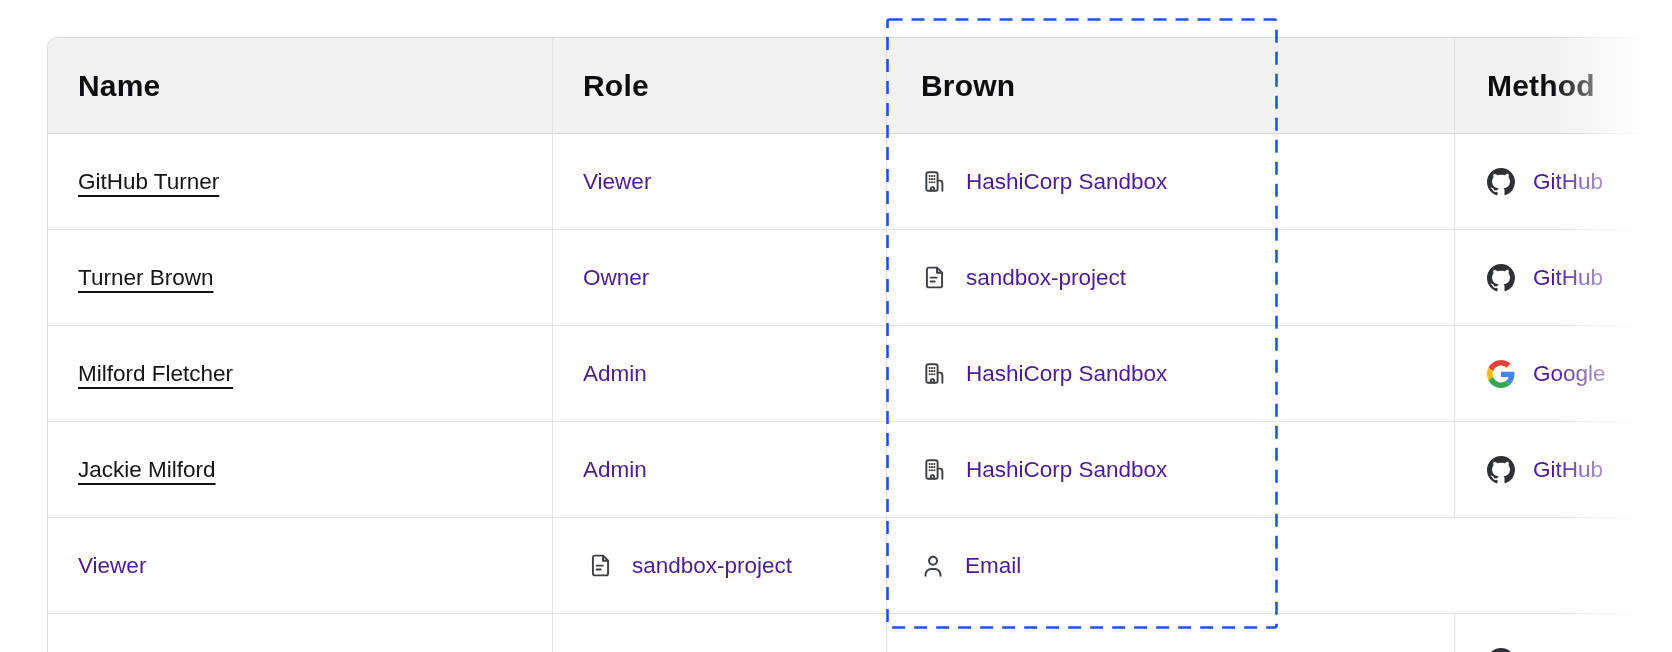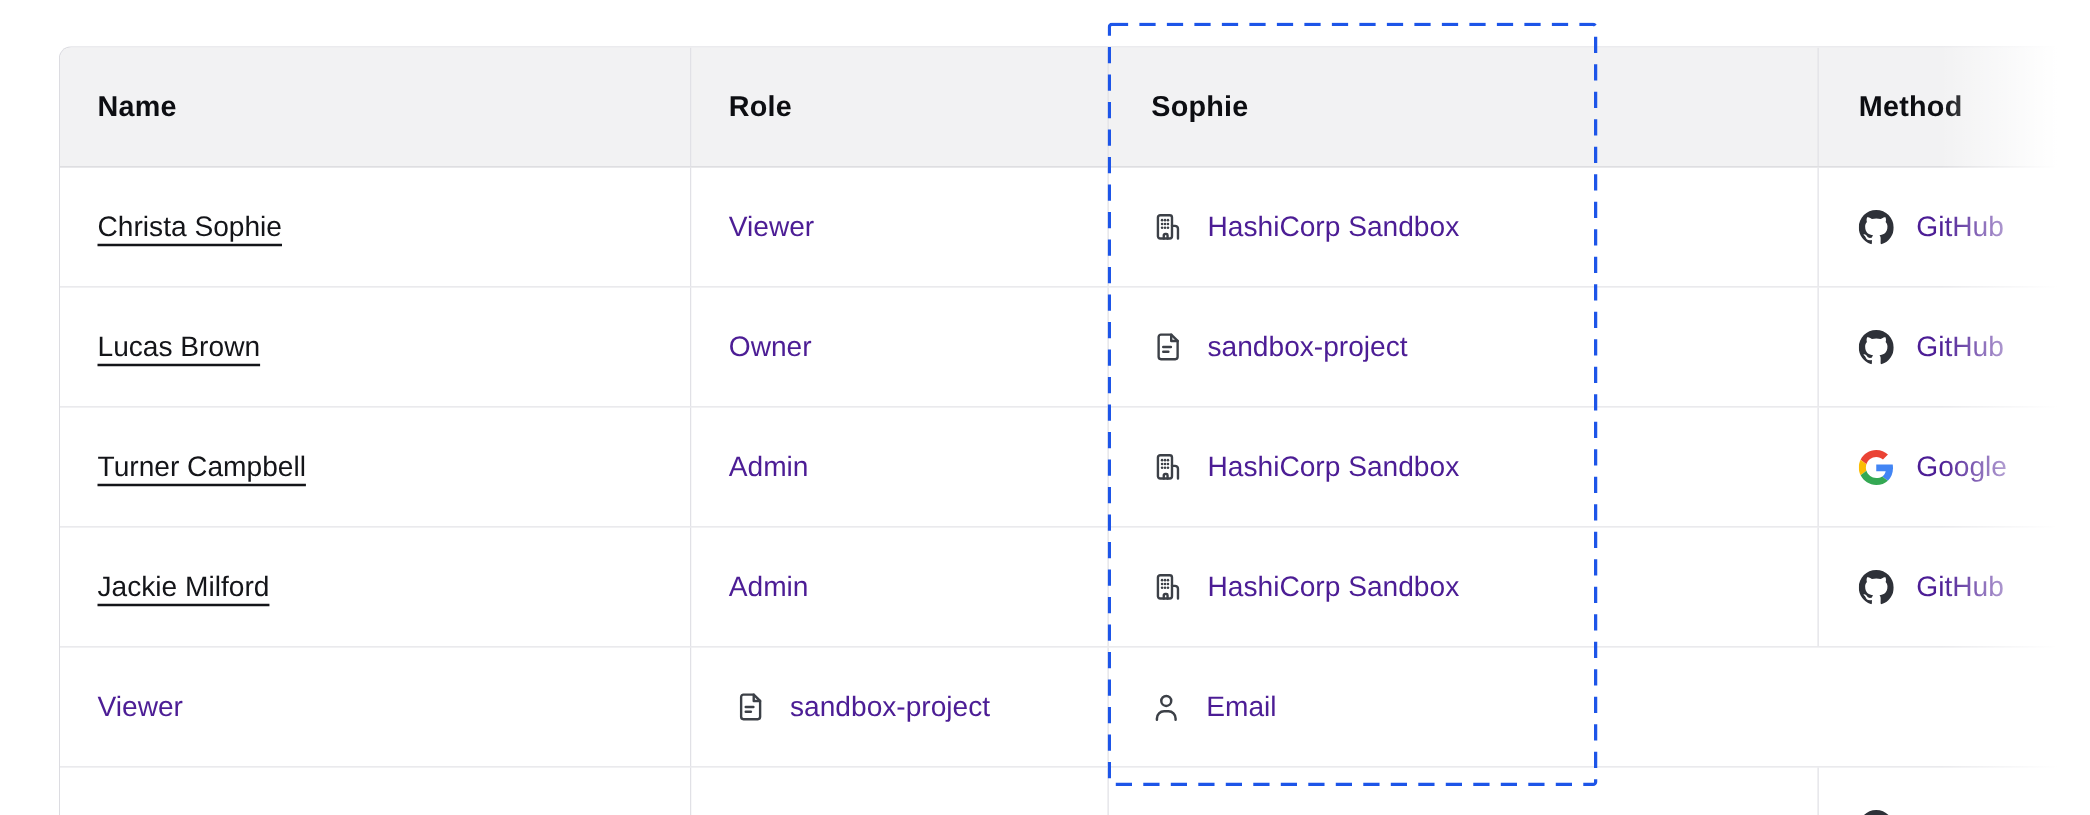--- a/index.html
+++ b/index.html
@@ -36,21 +36,21 @@
     box-sizing:border-box;
     border-right:1.5px solid #e1e1e6;
     overflow:hidden;white-space:nowrap;
   }
   .cell.c-method{border-right:none;}
   .c-name{padding-left:30px;}
   .c-role{padding-left:30px;}
   .c-scope{padding-left:34px;}
   .c-method{padding-left:32px;}
   .hdr-label{
-    font-size:23px;font-weight:700;color:#0d0e12;letter-spacing:.2px;
+    font-size:30px;font-weight:700;color:#0d0e12;letter-spacing:.2px;
   }
   .name-link{
     font-size:22.5px;color:#141519;text-decoration:underline;
     text-decoration-thickness:2px;text-underline-offset:6px;
     cursor:pointer;
   }
   .cell-text{font-size:22.5px;color:#4c1d95;}
   .icon{
     display:inline-flex;align-items:center;justify-content:center;
     margin-right:18px;flex:0 0 auto;
@@ -72,30 +72,30 @@
 <div class="table-wrap">
 
   <div class="row header">
     <div class="cell c-name">
         <span class="hdr-label">Name</span>
       </div>
     <div class="cell c-role">
         <span class="hdr-label">Role</span>
       </div>
     <div class="cell c-scope">
-        <span class="hdr-label">Sophie</span>
+        <span class="hdr-label">Brown</span>
       </div>
     <div class="cell c-method">
         <span class="hdr-label">Method</span>
       </div>
   </div>
 
   <div class="row body">
     <div class="cell c-name">
-        <a class="name-link">Christa Sophie</a>
+        <a class="name-link">GitHub Turner</a>
       </div>
     <div class="cell c-role">
         <span class="cell-text">Viewer</span>
       </div>
     <div class="cell c-scope">
         <span class="icon">
           <svg width="27" height="27" viewBox="0 0 24 24" fill="none" stroke="#3c4047" stroke-width="1.7" stroke-linecap="round" stroke-linejoin="round">
             <rect x="4.75" y="3.75" width="10" height="16.5" rx="1.6"></rect>
             <path d="M14.75 11.25h2.1a2.15 2.15 0 0 1 2.15 2.15v6.85"></path>
             <path d="M8.9 20.25v-2.3a.9.9 0 0 1 .9-.9h.9a.9.9 0 0 1 .9.9v2.3"></path>
@@ -119,21 +119,21 @@
           <svg width="28" height="28" viewBox="0 0 16 16" fill="#2e3138">
             <path d="M8 0C3.58 0 0 3.58 0 8c0 3.54 2.29 6.53 5.47 7.59.4.07.55-.17.55-.38 0-.19-.01-.82-.01-1.49-2.01.37-2.53-.49-2.69-.94-.09-.23-.48-.94-.82-1.13-.28-.15-.68-.52-.01-.53.63-.01 1.08.58 1.23.82.72 1.21 1.87.87 2.33.66.07-.52.28-.87.51-1.07-1.78-.2-3.64-.89-3.64-3.95 0-.87.31-1.59.82-2.15-.08-.2-.36-1.02.08-2.12 0 0 .67-.21 2.2.82.64-.18 1.32-.27 2-.27s1.36.09 2 .27c1.53-1.04 2.2-.82 2.2-.82.44 1.1.16 1.92.08 2.12.51.56.82 1.27.82 2.15 0 3.07-1.87 3.75-3.65 3.95.29.25.54.73.54 1.48 0 1.07-.01 1.93-.01 2.2 0 .21.15.46.55.38A8.01 8.01 0 0 0 16 8c0-4.42-3.58-8-8-8z"></path>
           </svg>
         </span>
         <span class="cell-text">GitHub</span>
       </div>
   </div>
 
   <div class="row body">
     <div class="cell c-name">
-        <a class="name-link">Lucas Brown</a>
+        <a class="name-link">Turner Brown</a>
       </div>
     <div class="cell c-role">
         <span class="cell-text">Owner</span>
       </div>
     <div class="cell c-scope">
         <span class="icon">
           <svg width="27" height="27" viewBox="0 0 24 24" fill="none" stroke="#3c4047" stroke-width="1.7" stroke-linecap="round" stroke-linejoin="round">
             <path d="M14.2 3.25H6.9A1.65 1.65 0 0 0 5.25 4.9v14.2a1.65 1.65 0 0 0 1.65 1.65h10.2a1.65 1.65 0 0 0 1.65-1.65V7.8z"></path>
             <path d="M14.2 3.25V7.8h4.55"></path>
             <path d="M8.5 12.1h5.5"></path>
@@ -147,21 +147,21 @@
           <svg width="28" height="28" viewBox="0 0 16 16" fill="#2e3138">
             <path d="M8 0C3.58 0 0 3.58 0 8c0 3.54 2.29 6.53 5.47 7.59.4.07.55-.17.55-.38 0-.19-.01-.82-.01-1.49-2.01.37-2.53-.49-2.69-.94-.09-.23-.48-.94-.82-1.13-.28-.15-.68-.52-.01-.53.63-.01 1.08.58 1.23.82.72 1.21 1.87.87 2.33.66.07-.52.28-.87.51-1.07-1.78-.2-3.64-.89-3.64-3.95 0-.87.31-1.59.82-2.15-.08-.2-.36-1.02.08-2.12 0 0 .67-.21 2.2.82.64-.18 1.32-.27 2-.27s1.36.09 2 .27c1.53-1.04 2.2-.82 2.2-.82.44 1.1.16 1.92.08 2.12.51.56.82 1.27.82 2.15 0 3.07-1.87 3.75-3.65 3.95.29.25.54.73.54 1.48 0 1.07-.01 1.93-.01 2.2 0 .21.15.46.55.38A8.01 8.01 0 0 0 16 8c0-4.42-3.58-8-8-8z"></path>
           </svg>
         </span>
         <span class="cell-text">GitHub</span>
       </div>
   </div>
 
   <div class="row body">
     <div class="cell c-name">
-        <a class="name-link">Turner Campbell</a>
+        <a class="name-link">Milford Fletcher</a>
       </div>
     <div class="cell c-role">
         <span class="cell-text">Admin</span>
       </div>
     <div class="cell c-scope">
         <span class="icon">
           <svg width="27" height="27" viewBox="0 0 24 24" fill="none" stroke="#3c4047" stroke-width="1.7" stroke-linecap="round" stroke-linejoin="round">
             <rect x="4.75" y="3.75" width="10" height="16.5" rx="1.6"></rect>
             <path d="M14.75 11.25h2.1a2.15 2.15 0 0 1 2.15 2.15v6.85"></path>
             <path d="M8.9 20.25v-2.3a.9.9 0 0 1 .9-.9h.9a.9.9 0 0 1 .9.9v2.3"></path>

